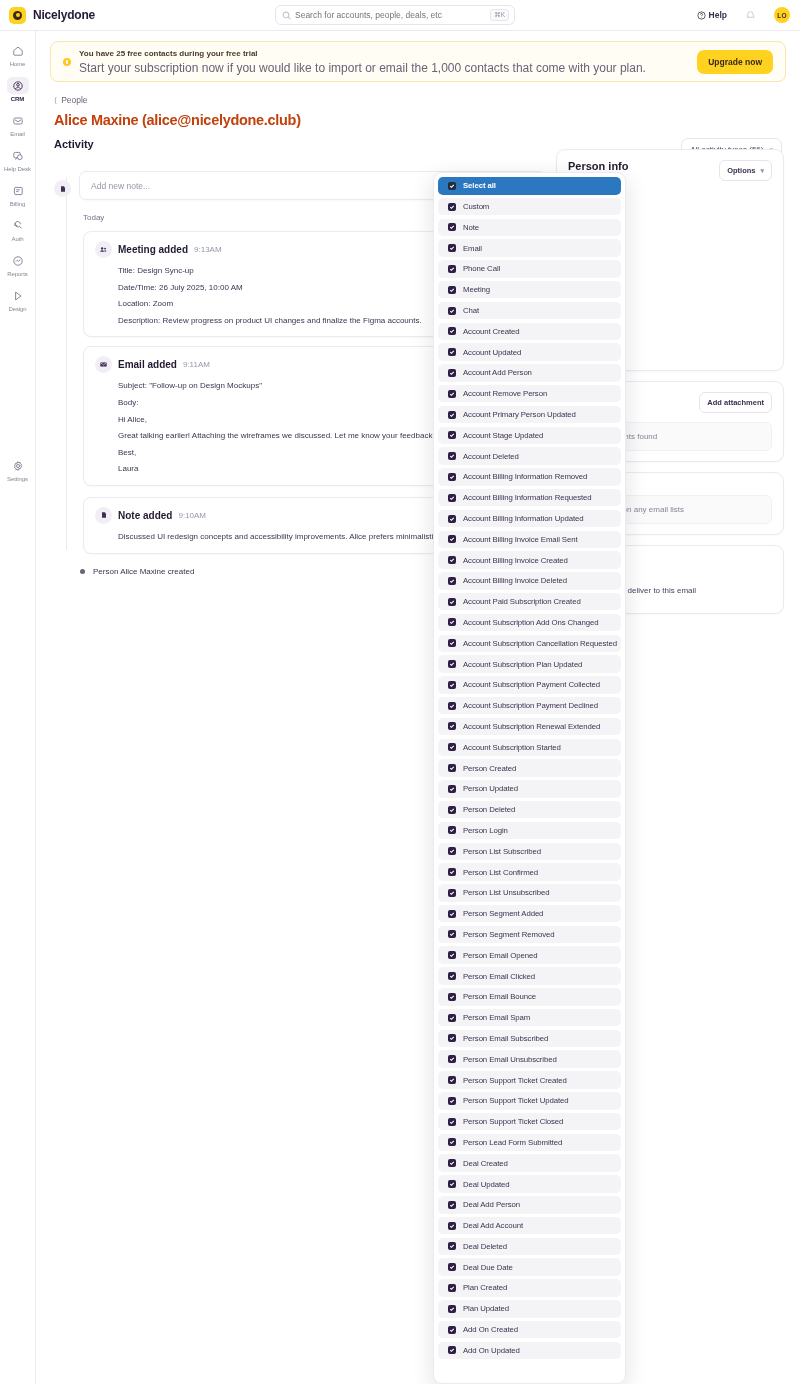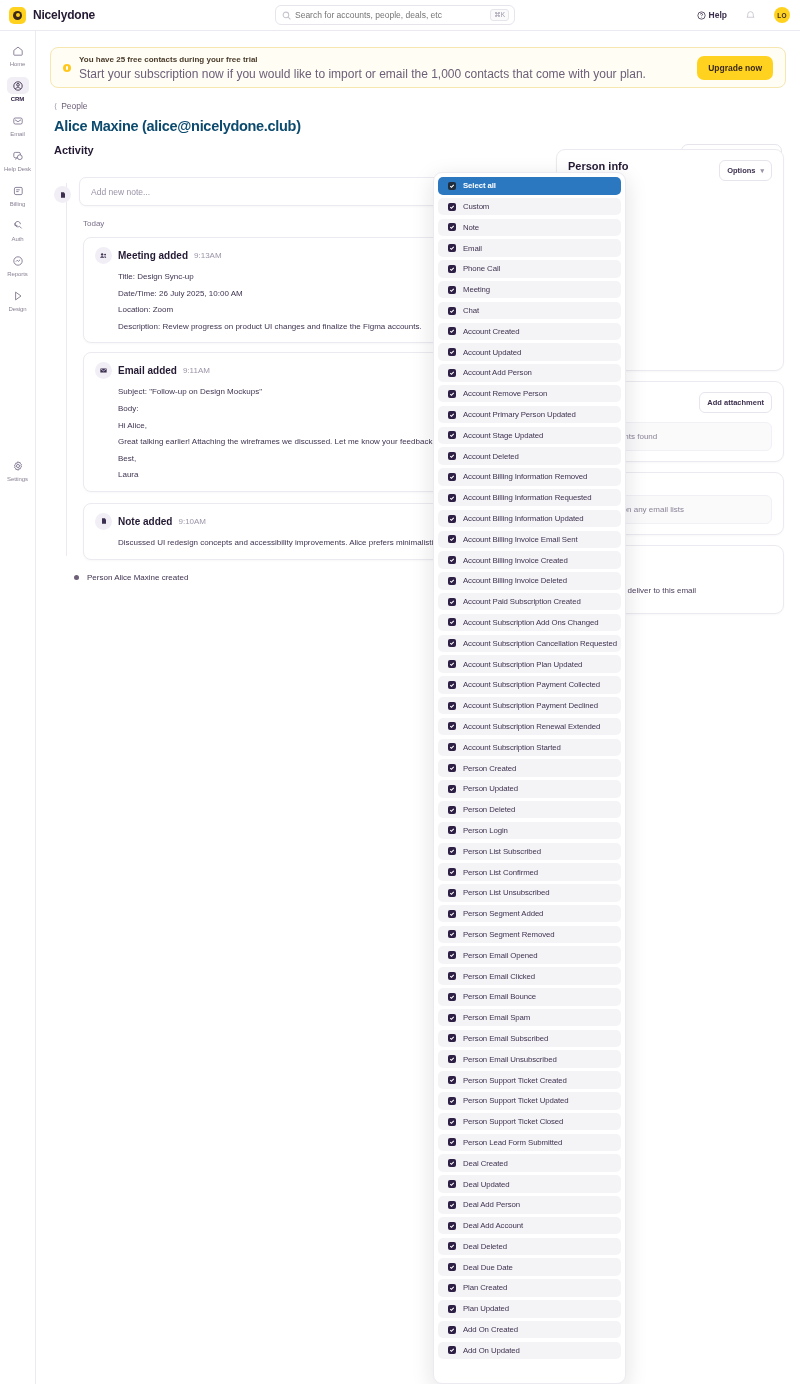--- a/index.html
+++ b/index.html
@@ -67,38 +67,38 @@
   }
   .nav-item.active .nav-ico { background: #f1eff5; color: #2e2040; }
   .nav-label { font-size: 6px; color: #8b8396; margin-top: 2px; letter-spacing: -.1px;}
   .nav-item.active .nav-label { color: #2e2040; font-weight: bold;}
   .nav-spacer { flex: 1; }
 
   
   .main { position: absolute; top: 31px; left: 36px; width: 764px; height: 1353px; background:#fff; }
 
   .banner {
-    margin: 16px 14px 0 14px; background: #fffdf4; border: 1px solid #f6e6b0;
+    margin: 10px 14px 0 14px; background: #fffdf4; border: 1px solid #f6e6b0;
     border-radius: 8px; height: 41px; display: flex; align-items: center; padding: 0 12px;
   }
   .banner-dot { width: 8px; height: 8px; border-radius: 50%; background: #ffc81f; flex: 0 0 auto; margin-right: 8px;
      display:flex;align-items:center;justify-content:center;}
   .banner-dot::after{content:"";width:1.5px;height:4px;background:#fff;border-radius:1px;}
   .banner-text-1 { font-size: 8px; font-weight: bold; color: #4a3b2a; }
   .banner-text-2 { font-size: 12px; color: #6d6078; margin-top: 3px;}
   .upgrade-btn {
     margin-left: auto; background: #ffd21f; border: 0; border-radius: 7px;
     font-size: 8.5px; font-weight: bold; color: #3b2a1a; padding: 7px 11px;
     font-family: "Liberation Sans", sans-serif; cursor: pointer;
   }
 
   .breadcrumb { margin: 13px 0 0 18px; font-size: 8.5px; color: #6d6078; display: flex; align-items: center; gap: 4px; cursor:pointer;}
   .chev-left { font-size: 8px; color: #9b94a8; }
 
-  .page-title { margin: 7px 0 0 18px; font-size: 14.5px; font-weight: bold; letter-spacing: -.3px; color: #0c4a6e;}
+  .page-title { margin: 7px 0 0 18px; font-size: 14.5px; font-weight: bold; letter-spacing: -.3px; color: #c2410c;}
 
   .activity-head { margin: 10px 18px 0 18px; display: flex; align-items: flex-start;}
   .activity-title { font-size: 11px; font-weight: bold; color: #241933;}
   .filter-btn {
     margin-left: auto; border: 1px solid #e7e4ec; background: #fff; border-radius: 7px;
     font-size: 8px; color: #4c3f5c; padding: 6px 8px; display: flex; align-items: center; gap: 6px;
     font-family: "Liberation Sans", sans-serif; cursor: pointer;
   }
   .chev-dn { font-size: 7px; color: #9b94a8; }
 
@@ -129,21 +129,21 @@
   .card-ico {
     width: 17px; height: 17px; border-radius: 50%; background: #f1eff5;
     display: flex; align-items: center; justify-content: center; color: #3d2f50; flex:0 0 auto;
   }
   .card-title { font-size: 10px; font-weight: bold; color: #241933;}
   .card-time { font-size: 8px; color: #9b94a8;}
   .card-body { margin-left: 23px; }
   .card-line { font-size: 8px; color: #3f3350; margin-top: 7px; line-height: 1.2;}
   .card-line:first-child { margin-top: 8px;}
 
-  .event-row { display: flex; align-items: center; gap: 8px; margin: 13px 0 0 20px; position: relative; z-index:1;}
+  .event-row { display: flex; align-items: center; gap: 8px; margin: 13px 0 0 26px; position: relative; z-index:1;}
   .event-dot { width: 5px; height: 5px; border-radius: 50%; background: #6d6078; flex: 0 0 auto;}
   .event-text { font-size: 8px; color: #3f3350;}
 
   
   .rightpanel { position: absolute; top: 149px; left: 556px; width: 228px; }
   .rp-card {
     border: 1px solid #eceaf0; border-radius: 9px; background: #fff; padding: 10px 11px;
     margin-bottom: 10px; box-shadow: 0 1px 2px rgba(30,20,50,.03);
   }
   .rp-head { display: flex; align-items: flex-start;}

